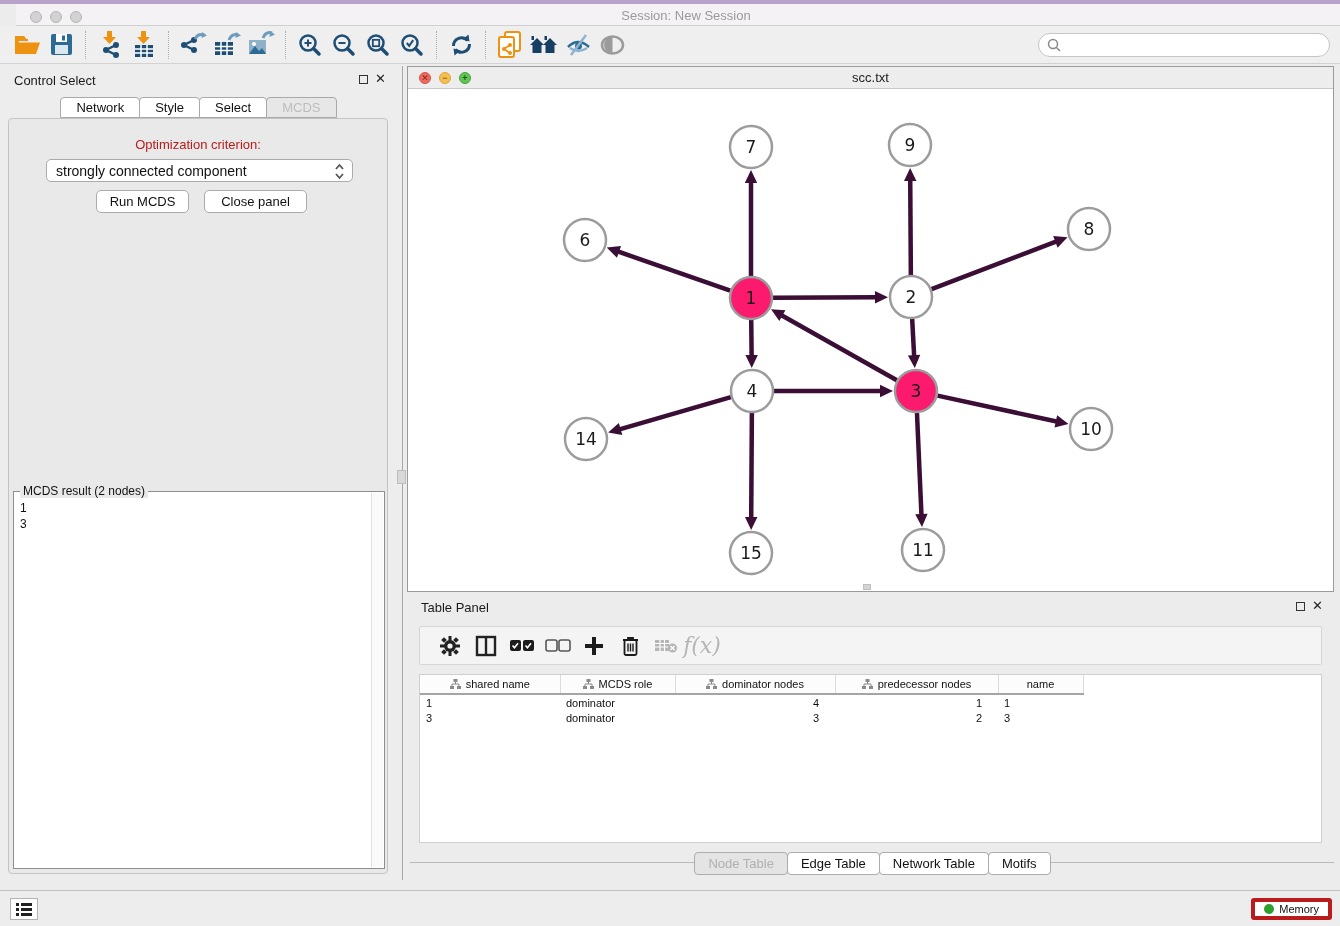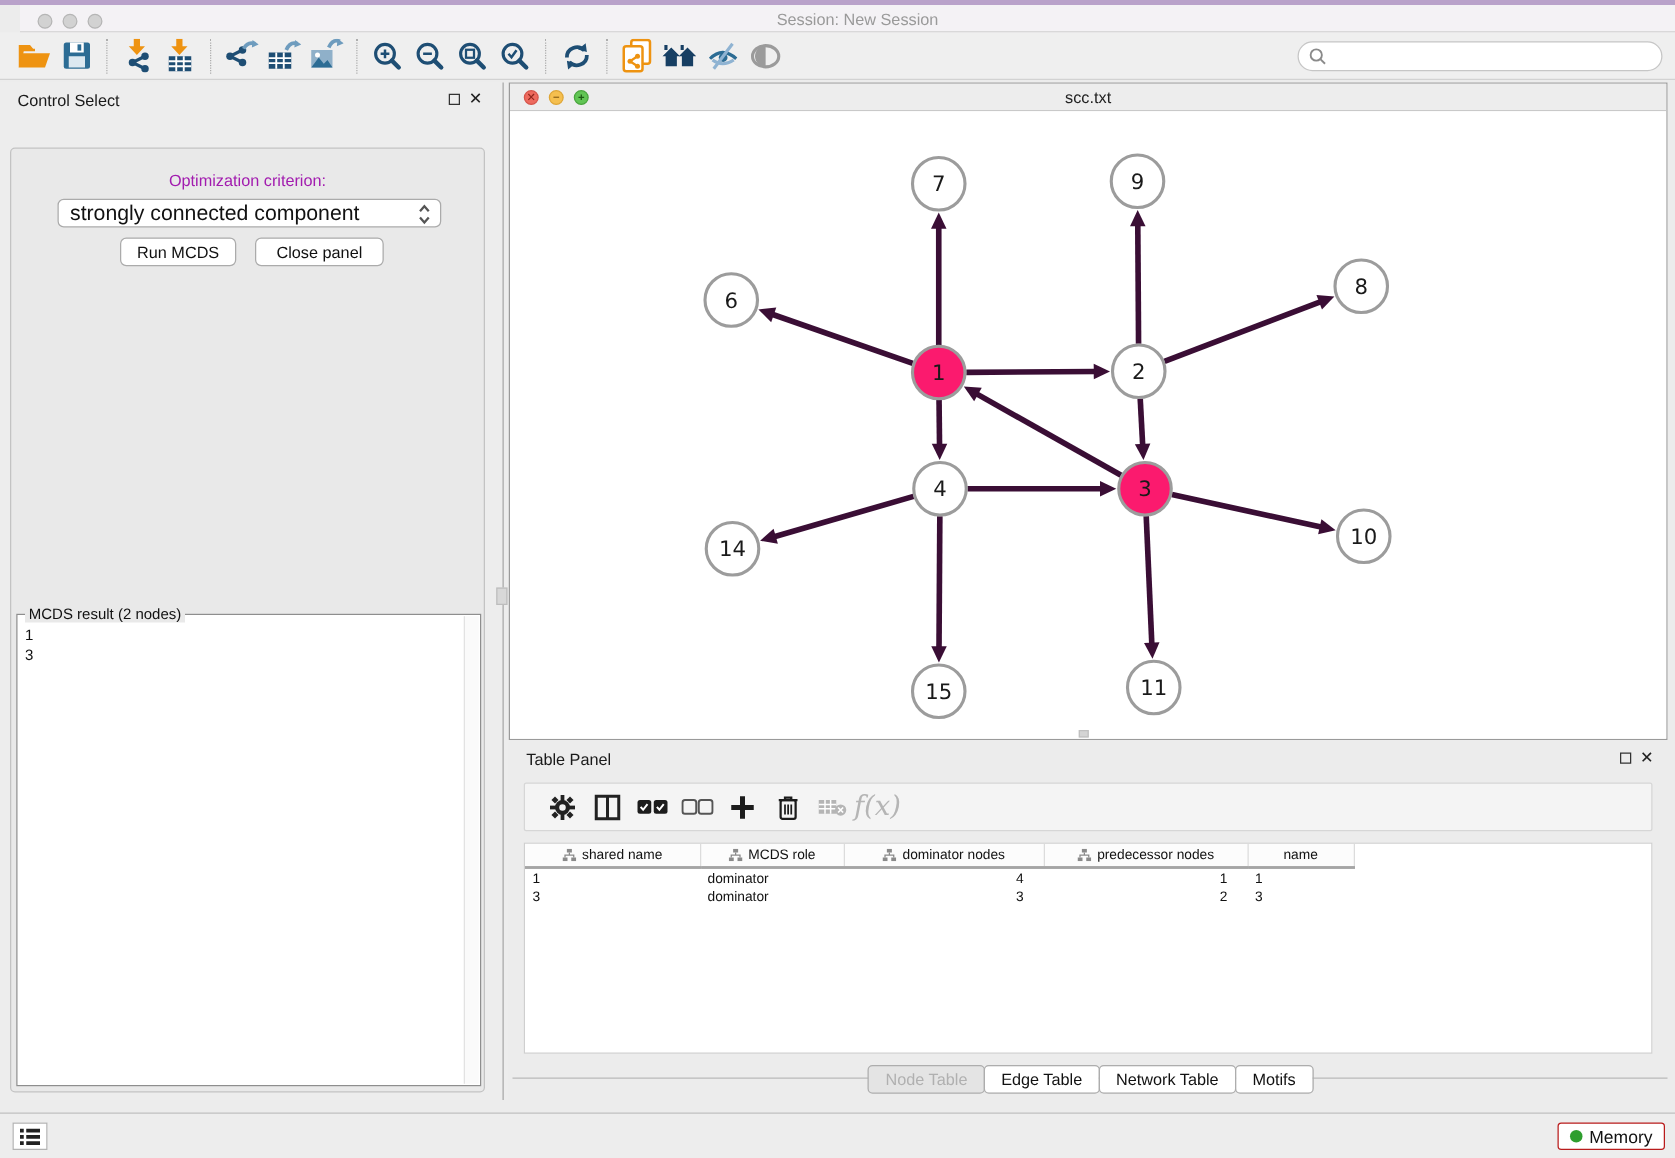--- a/index.html
+++ b/index.html
@@ -29,23 +29,23 @@
   #control-panel { position:absolute; left:0; top:66px; width:396px; height:814px; background:#EDEDED; }
   .panel-title { position:absolute; left:14px; top:7px; font-size:13px; color:#1A1A1A; }
   .win-float { position:absolute; top:9px; width:9px; height:9px; border:1.5px solid #333; }
   .win-close { position:absolute; top:5px; font-size:13px; font-weight:bold; color:#222; }
   .cp-tabs { position:absolute; left:0; right:0; top:31px; display:flex; justify-content:center; z-index:2; }
   .cp-tab { height:21px; padding:2px 15px; font-size:13px; background:#FFF; border:1px solid #A9A9A9;
     border-radius:4px 4px 0 0; margin-right:-1px; color:#111; }
   .cp-tab.active { background:#E7E7E7; color:#BDBDBD; }
   #cp-content { position:absolute; left:8px; top:52px; width:380px; height:756px; background:#E9E9E9;
     border:1px solid #C3C3C3; border-radius:4px; }
-  #opt-label { position:absolute; left:0; right:0; top:18px; text-align:center; font-size:13px; color:#a21caf; }
+  #opt-label { position:absolute; left:0; right:0; top:18px; text-align:center; font-size:13px; color:#b91c1c; }
   #criterion-select { position:absolute; left:37px; top:40px; width:307px; height:23px; background:#FFF;
-    border:1px solid #ABABAB; border-radius:5px; font-size:17px; display:flex; align-items:center;
+    border:1px solid #ABABAB; border-radius:5px; font-size:14px; display:flex; align-items:center;
     padding-left:9px; color:#111; }
   #criterion-select .spinner { position:absolute; right:7px; top:2px; }
   .mac-btn { position:absolute; height:23px; background:#FFF; border:1px solid #ABABAB; border-radius:5px;
     font-size:13px; color:#111; display:flex; align-items:center; justify-content:center; }
   #mcds-result { position:absolute; left:4px; top:372px; width:372px; height:378px;
     border:1px solid #8E8E8E; background:#FFF; }
   #mcds-result-legend { position:absolute; left:6px; top:-8px; background:#E9E9E9; padding:0 3px;
     font-size:12px; color:#111; }
   #mcds-result-text { position:absolute; left:2px; top:8px; right:14px; bottom:2px; font-size:12px;
     line-height:16px; padding-left:4px; color:#111; white-space:pre-line; }
@@ -91,22 +91,22 @@
   .tp-tab { height:23px; margin-top:-11px; padding:3px 13px; font-size:13px; background:#FFF;
     border:1px solid #ADADAD; border-radius:4px; margin-right:-1px; color:#111; background-clip:padding-box; }
   .tp-tab.active { background:#E4E4E4; color:#B0B0B0; }
 
   
   #status-bar { position:absolute; left:0; top:890px; width:1340px; height:36px; background:#EDEDED;
     border-top:1px solid #C0C0C0; }
   #list-btn { position:absolute; left:10px; top:7px; width:28px; height:22px; background:#FFF;
     border:1px solid #B3B3B3; display:flex; align-items:center; justify-content:center; }
   #memory-btn { position:absolute; right:8px; top:7px; height:22px; background:#FFF;
-    border:1px solid #b91c1c; border-radius:3px; display:flex; align-items:center; gap:5px;
-    padding:0 9px; font-size:14px; color:#111; }
+    border:4px solid #b91c1c; border-radius:3px; display:flex; align-items:center; gap:5px;
+    padding:0 9px; font-size:11px; color:#111; }
   #memory-dot { width:10px; height:10px; border-radius:50%; background:#2E9E2E; }
 </style>
 </head>
 <body>
 
 <div id="app">
 
   <div id="title-strip"></div>
   <div id="titlebar">
     <div class="tl tl-gray" style="left:14px"></div>
@@ -264,20 +264,26 @@
           <path d="M9.5 9.5L13 13" stroke="#8A8A8A" stroke-width="1.5"></path>
         </svg>
       <input type="text" placeholder="" style="">
     </div>
   </div>
 
   <div id="control-panel">
     <div class="panel-title">Control Select</div>
     <div class="win-float" style="right:28px"></div>
     <div class="win-close" style="right:10px">✕</div>
+    <div class="cp-tabs">
+      <div class="cp-tab">Network</div>
+      <div class="cp-tab">Style</div>
+      <div class="cp-tab">Select</div>
+      <div class="cp-tab active">MCDS</div>
+    </div>
     <div id="cp-content">
       <div id="opt-label">Optimization criterion:</div>
       <div id="criterion-select">
         <span>strongly connected component</span>
         <span class="spinner">
           <svg width="11" height="19" viewBox="0 0 11 19">
               <path d="M2 7l3.5-4L9 7" stroke="#555" stroke-width="1.8" fill="none"></path>
               <path d="M2 12l3.5 4L9 12" stroke="#555" stroke-width="1.8" fill="none"></path>
             </svg>
         </span>

